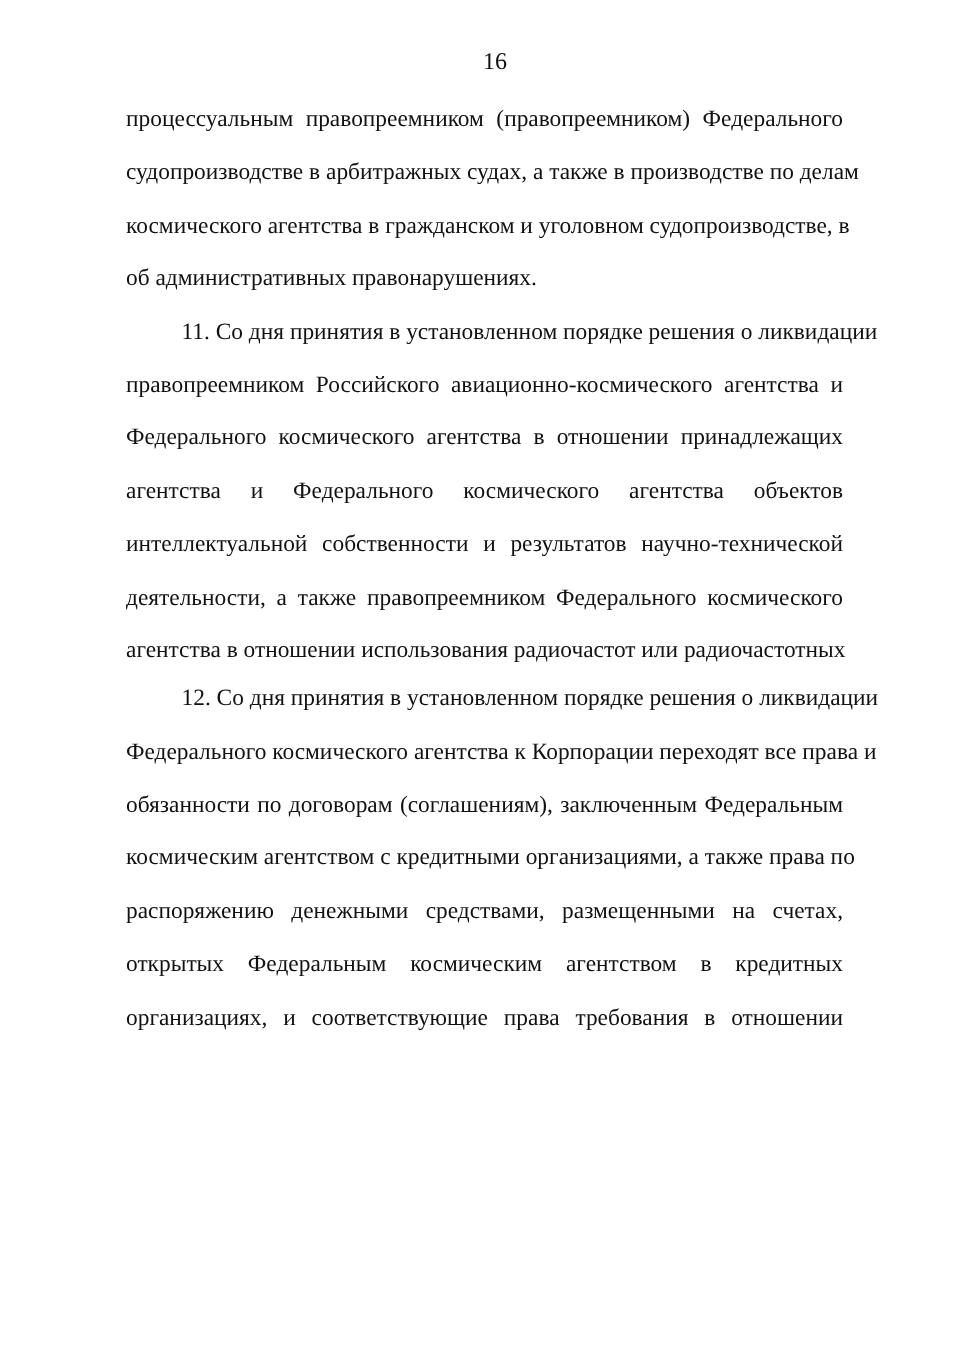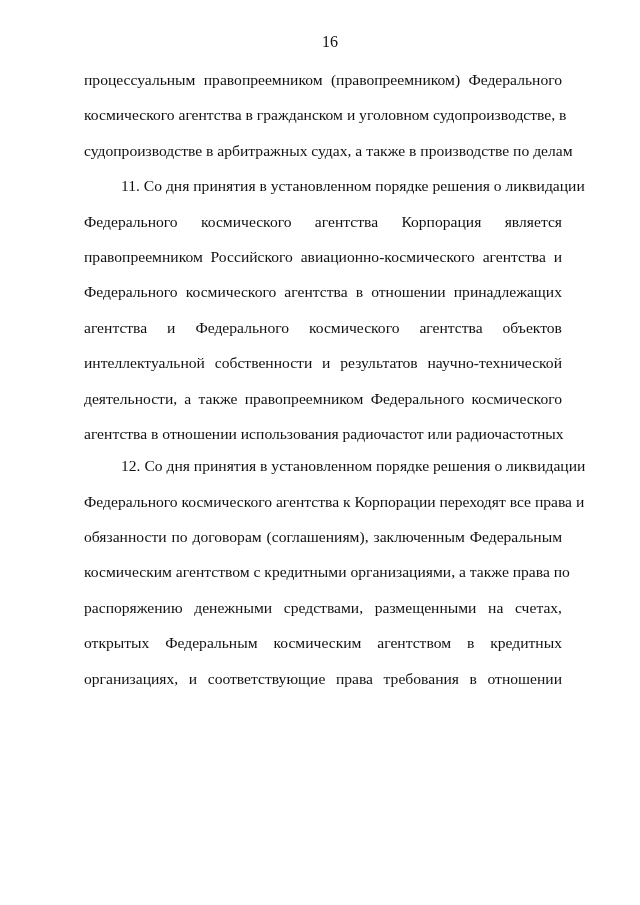--- a/index.html
+++ b/index.html
@@ -51,27 +51,27 @@
 </style>
 </head>
 <body>
 
 <div class="page-number">16</div>
 
 <div class="body-text">
 
   <div class="paragraph p1">
     <div class="line">процессуальным правопреемником (правопреемником) Федерального</div>
+    <div class="line">судопроизводстве в арбитражных судах, а также в производстве по делам</div>
     <div class="line">космического агентства в гражданском и уголовном судопроизводстве, в</div>
-    <div class="line">судопроизводстве в арбитражных судах, а также в производстве по делам</div>
+    <div class="line last">об административных правонарушениях.</div>
   </div>
 
   <div class="paragraph p2">
     <div class="line indent">11. Со дня принятия в установленном порядке решения о ликвидации</div>
-    <div class="line">Федерального космического агентства Корпорация является</div>
     <div class="line">правопреемником Российского авиационно-космического агентства и</div>
     <div class="line">Федерального космического агентства в отношении принадлежащих</div>
     <div class="line">агентства и Федерального космического агентства объектов</div>
     <div class="line">интеллектуальной собственности и результатов научно-технической</div>
     <div class="line">деятельности, а также правопреемником Федерального космического</div>
     <div class="line">агентства в отношении использования радиочастот или радиочастотных</div>
   </div>
 
   <div class="paragraph p3">
     <div class="line indent">12. Со дня принятия в установленном порядке решения о ликвидации</div>

